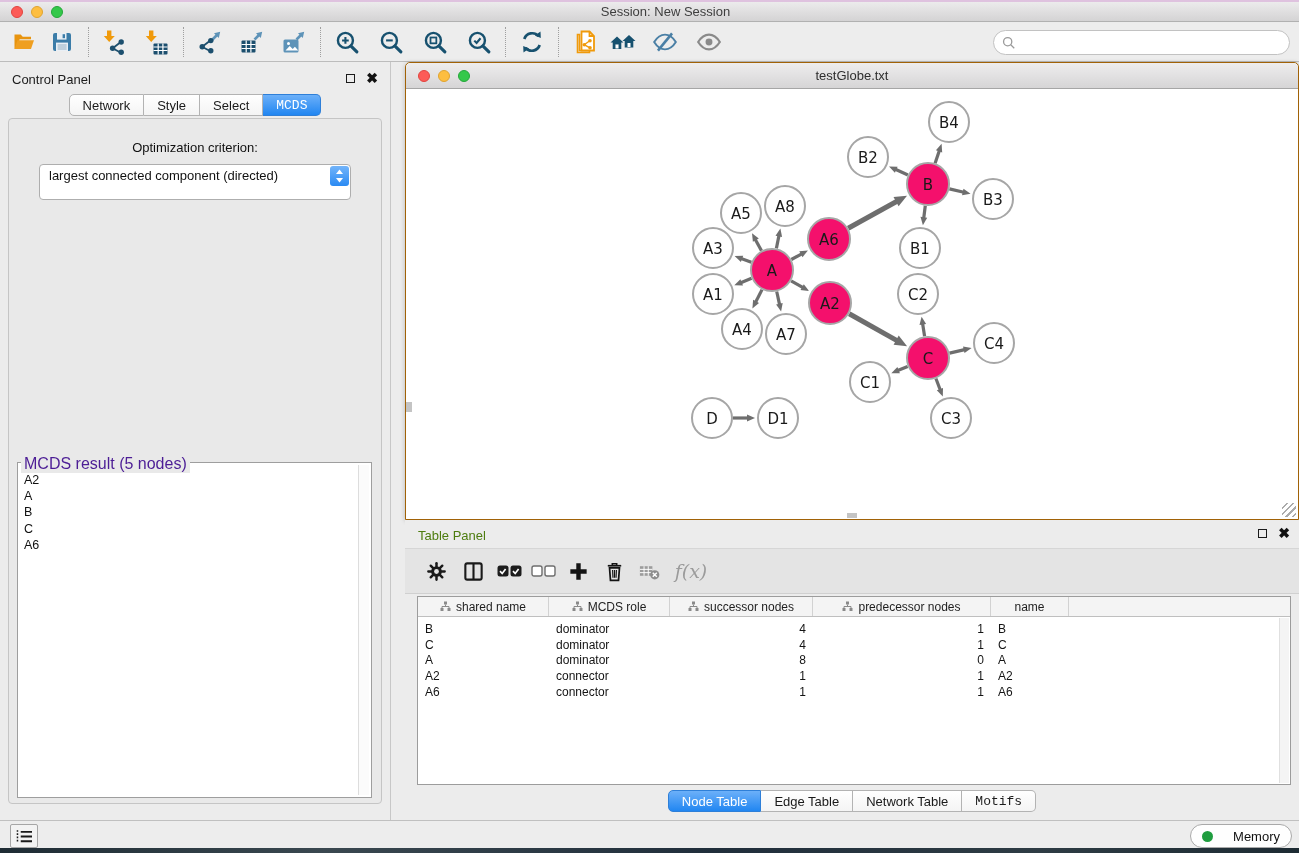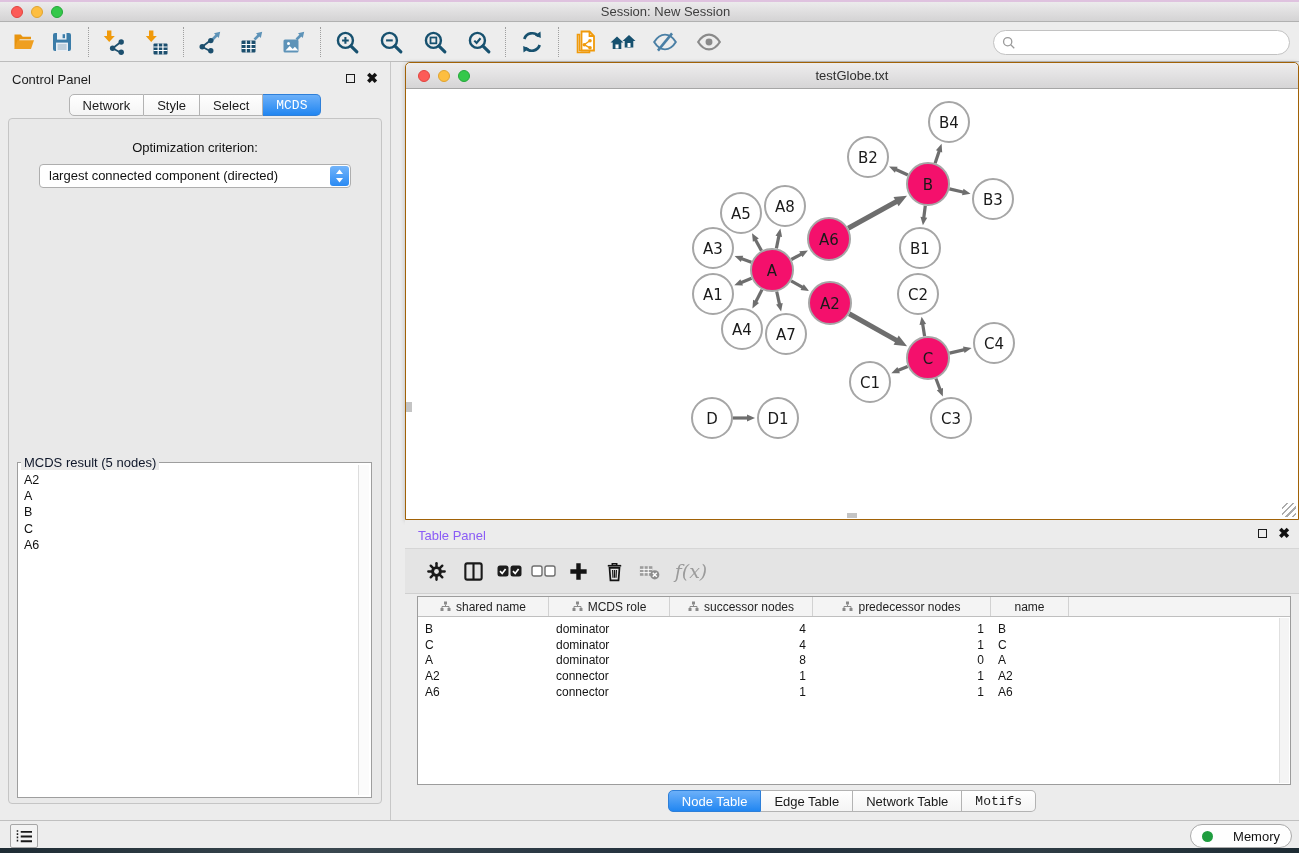--- a/index.html
+++ b/index.html
@@ -35,31 +35,31 @@
   .close-icon { font-size:14px; font-weight:bold; color:#111; line-height:10px; }
   .cp-tabs { display:flex; justify-content:center; }
   .seg-tab { font-size:13px; color:#1a1a1a; background:linear-gradient(#ffffff,#f4f4f4); border:1px solid #b3b3b3;
     border-left:none; padding:2.5px 13px; cursor:default; }
   .seg-tab:first-child { border-left:1px solid #b3b3b3; border-radius:5px 0 0 5px; }
   .seg-tab:last-child { border-radius:0 5px 5px 0;font-family:Liberation Mono, monospace; }
   .seg-tab.active { background:linear-gradient(#6cb0f9,#2186f1); border-color:#2e7fd8; color:#fff; }
   .cp-content { position:absolute; left:8px; right:8px; top:56px; bottom:16px;
     border:1px solid #c5c5c5; border-radius:4px; background:#e9e9e9; }
   .opt-label { margin-top:21px; text-align:center; font-size:13px; color:#101010; }
-  .select-box { position:relative; width:312px; height:24px; margin:9px auto 0; background:#fff;
+  .select-box { position:relative; width:312px; height:36px; margin:9px auto 0; background:#fff;
     border:1px solid #aeaeae; border-radius:4px; font-size:13px; color:#111; line-height:22px; padding:0 24px 0 9px;
     white-space:nowrap; overflow:hidden; }
   .select-stepper { position:absolute; right:1px; top:1px; width:19px; height:20px; border-radius:3px;
     background:linear-gradient(#72b4fa,#2a8af3); }
   .select-stepper svg { display:block; margin:3px auto 0; }
   .btn-row { display:flex; justify-content:center; gap:14px; margin-top:14px; }
   .mac-btn { background:linear-gradient(#ffffff,#f1f1f1); border:1px solid #b2b2b2; border-radius:5px;
     font-size:13px; color:#111; padding:2.5px 15px; font-family:inherit; }
   .result-group { position:absolute; left:8px; right:9px; top:343px; bottom:5px; border:1px solid #9e9e9e; background:#fff; }
-  .result-legend { position:absolute; top:-8px; left:3px; background:#e9e9e9; font-size:13px; color:#0f172a; padding:0 3px; }
+  .result-legend { position:absolute; top:-8px; left:3px; background:#e9e9e9; font-size:16px; color:#4c1d95; padding:0 3px; }
   .result-list { position:absolute; left:2px; top:2px; right:15px; bottom:2px; padding:7px 0 0 4px;
     font-size:12.5px; color:#111; line-height:16.2px; overflow:hidden; }
   .result-scroll { position:absolute; right:2px; top:2px; bottom:2px; width:11px; background:#fbfbfb; border-left:1px solid #ddd; }
 
   
   .net-window { position:absolute; left:405px; top:62px; width:894px; height:458px;
     border:1px solid #a16207; border-radius:5px 5px 0 0; background:#fff; box-shadow:0 1px 5px rgba(0,0,0,.22); }
   .net-titlebar { position:relative; height:26px; background:linear-gradient(#eeedee,#d6d5d6);
     border-bottom:1px solid #a6a6a6; border-radius:5px 5px 0 0; }
   .net-title { text-align:center; font-size:13px; line-height:25px; color:#2e2e2e; }
@@ -67,21 +67,21 @@
   .net-canvas { position:absolute; left:0; top:27px; right:0; bottom:0; background:#fff; overflow:hidden; }
   .net-canvas svg text { font-family:"DejaVu Sans", sans-serif; }
   .resize-grip { position:absolute; right:2px; bottom:2px; width:14px; height:14px;
     background:repeating-linear-gradient(135deg, transparent 0 3px, #ababab 3px 4.5px); }
   .scroll-nub-left { position:absolute; left:0; top:339px; width:6px; height:10px; background:#c4c4c4; }
   .scroll-nub-bottom { position:absolute; left:441px; bottom:1px; width:10px; height:5px; background:#c4c4c4; }
 
   
   .table-panel { position:absolute; left:405px; top:520px; width:894px; height:300px; background:#ececec; }
   .tp-header { position:relative; height:26px; }
-  .tp-title { font-size:13px; color:#8b5cf6; padding:8px 0 0 13px; }
+  .tp-title { font-size:13px; color:#4d7c0f; padding:8px 0 0 13px; }
   .tp-toolbar { position:absolute; left:0; right:0; top:28px; height:46px; background:#e4e4e4;
     border-top:1px solid #d6d6d6; border-bottom:1px solid #d0d0d0; display:flex; align-items:center; }
   .tp-btn { width:34px; height:34px; display:flex; align-items:center; justify-content:center; flex:none; }
   .fx-label { font-size:19px; font-style:italic; font-family:"DejaVu Serif", serif; color:#9b9b9b; }
   .tp-table { position:absolute; left:12px; right:8px; top:76px; bottom:35px; background:#fff; border:1px solid #9c9c9c; overflow:hidden; }
   .thead { display:flex; height:20px; background:#f4f4f4; border-bottom:1px solid #bfbfbf; }
   .th { display:flex; align-items:center; justify-content:center; gap:5px; font-size:12px; color:#1e1e1e;
     border-right:1px solid #d2d2d2; flex:none; height:100%; }
   .tbody { padding-top:4px; }
   .tr { display:flex; height:15.8px; align-items:center; }

